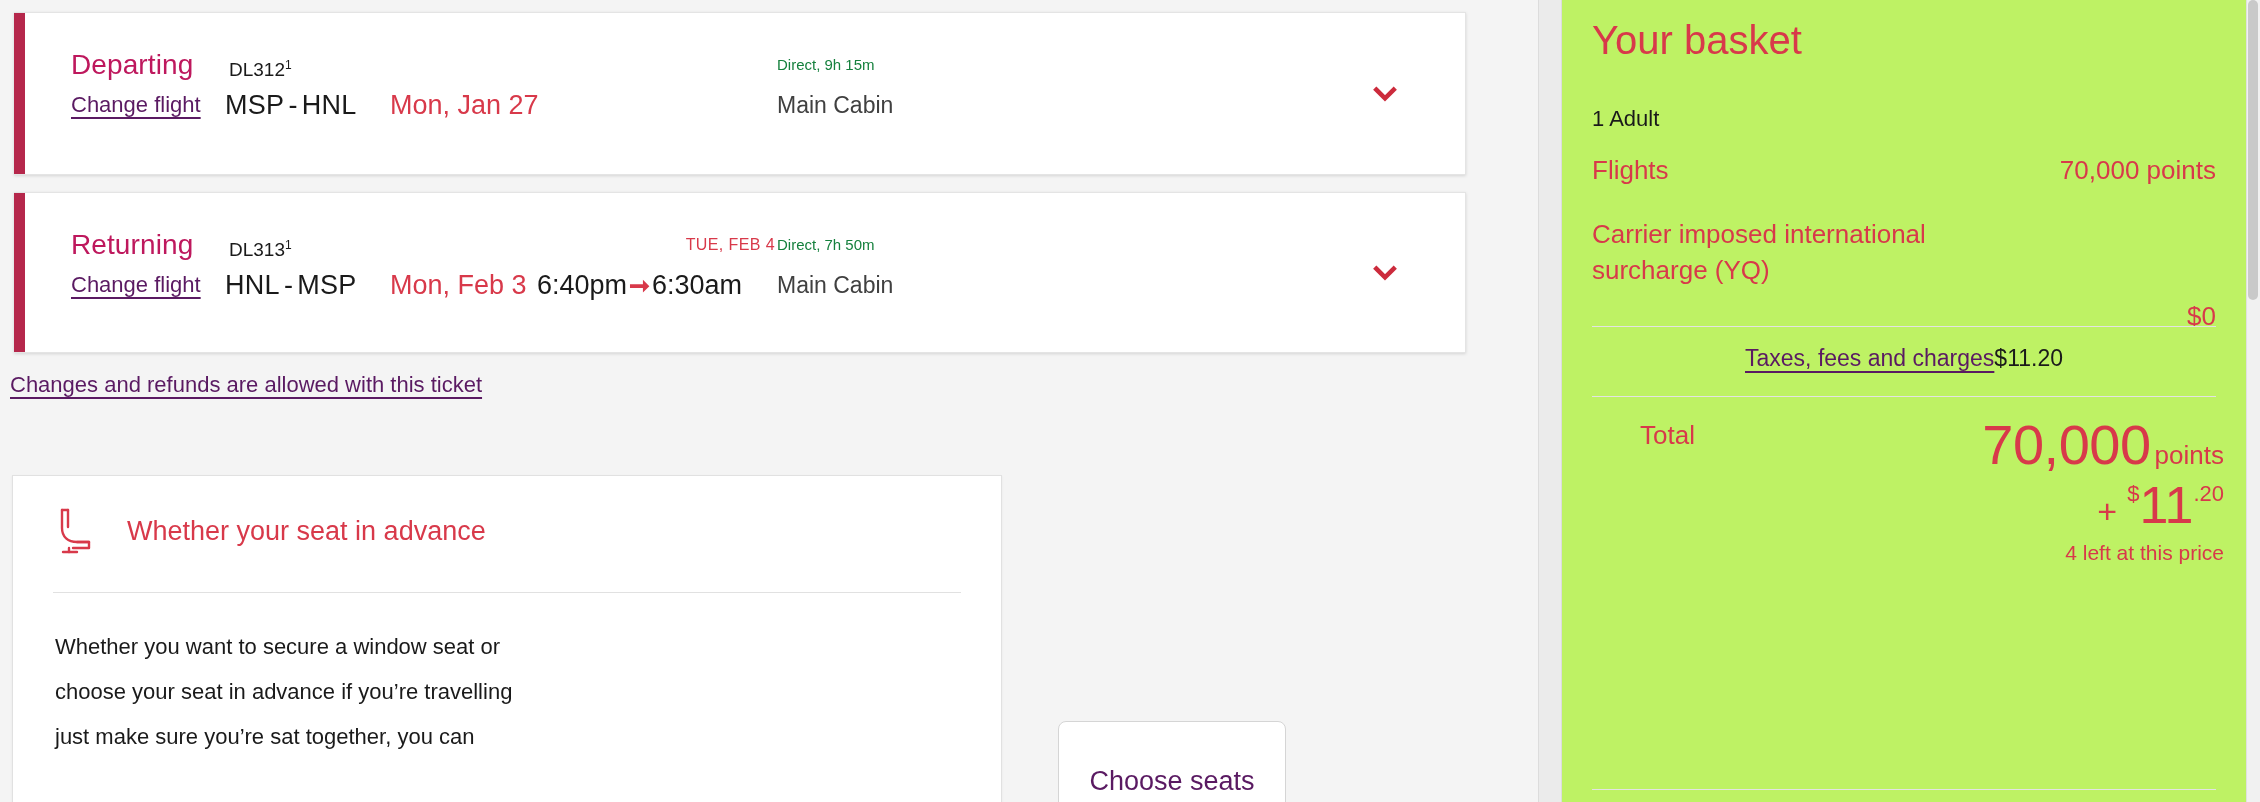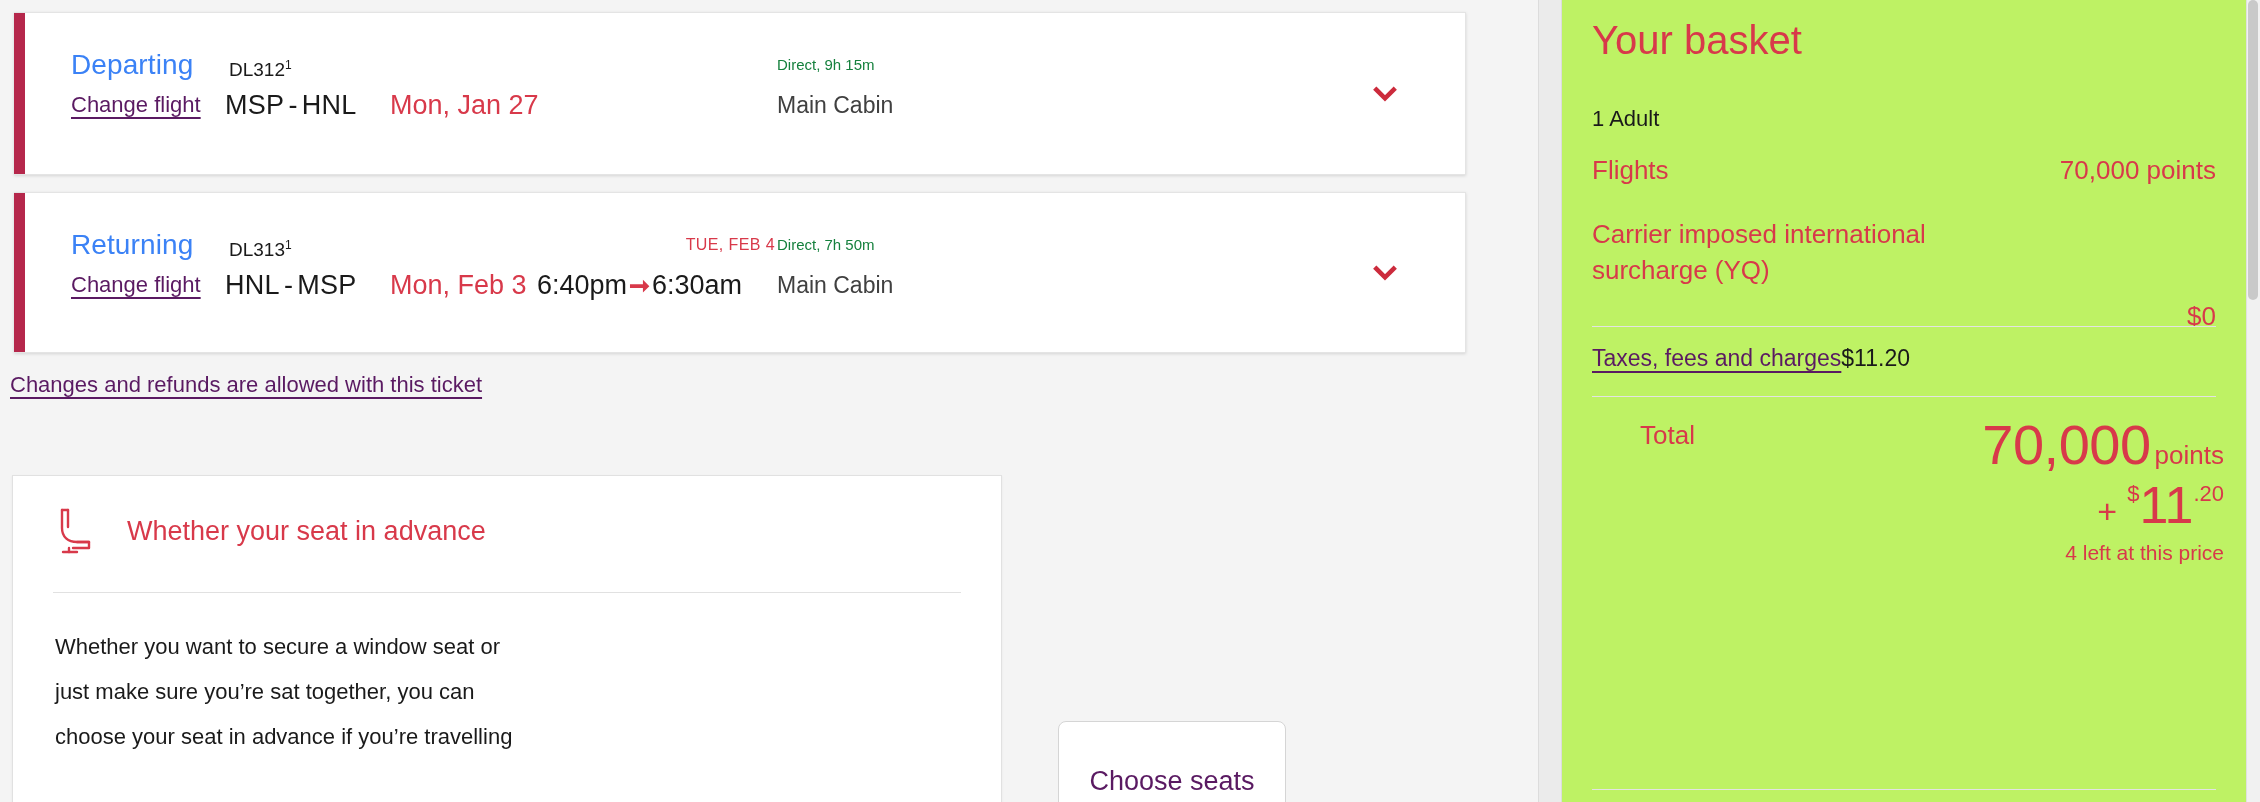--- a/index.html
+++ b/index.html
@@ -66,21 +66,21 @@
 
   .cell {
     position: absolute;
     white-space: nowrap;
     line-height: 40px;
   }
 
   .dir-label {
     left: 46px;
     font-size: 28px;
-    color: #3b82f6;
+    color: #be185d;
     letter-spacing: 0.1px;
   }
   .change-flight {
     left: 46px;
     font-size: 22px;
     color: #5a1a62;
     text-decoration: underline;
     text-underline-offset: 5px;
     cursor: pointer;
   }
@@ -291,21 +291,21 @@
     right: 44px;
     height: 1px;
     background: #e3e3e3;
   }
   .hr1 { top: 326px; }
   .hr2 { top: 396px; }
   .hr3 { top: 789px; }
   .row-taxes {
     top: 342px;
     display: flex;
-    justify-content: flex-start;
+    justify-content: center;
     align-items: baseline;
   }
   .taxes-link {
     font-size: 23px;
     color: #5a1a62;
     text-decoration: underline;
     text-underline-offset: 5px;
     cursor: pointer;
     line-height: 32px;
   }
@@ -445,22 +445,22 @@
             <path d="M22 34 L34 34 L34 40 L18 40" fill="none" stroke="#d8394a" stroke-width="2.4" stroke-linecap="round" stroke-linejoin="round"></path>
             <path d="M14 40 L14 44" fill="none" stroke="#d8394a" stroke-width="2.4" stroke-linecap="round"></path>
             <path d="M8 44 L22 44" fill="none" stroke="#d8394a" stroke-width="2.4" stroke-linecap="round"></path>
           </svg>
         </span>
         <span class="seat-title">Whether your seat in advance</span>
       </div>
       <div class="seat-divider"></div>
       <div class="seat-body">
         <div>Whether you want to secure a window seat or</div>
+        <div>choose your seat in advance if you’re travelling</div>
         <div>just make sure you’re sat together, you can</div>
-        <div>choose your seat in advance if you’re travelling</div>
       </div>
     </div>
 
     <button class="choose-seats-btn">Choose seats</button>
   </div>
 
   <div class="gutter"></div>
 
   <div class="basket">
     <div class="basket-title">Your basket</div>

